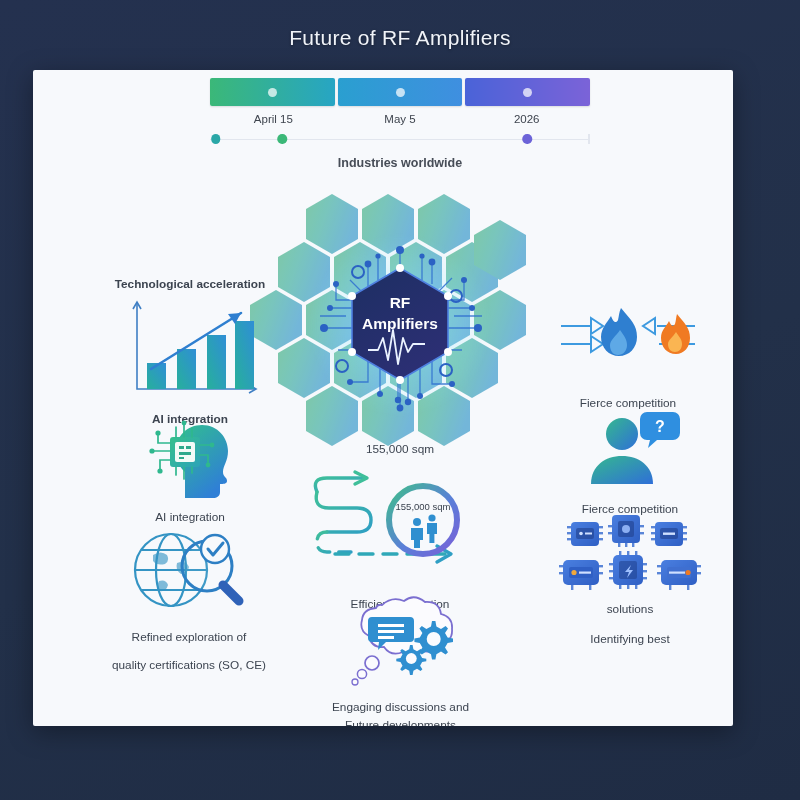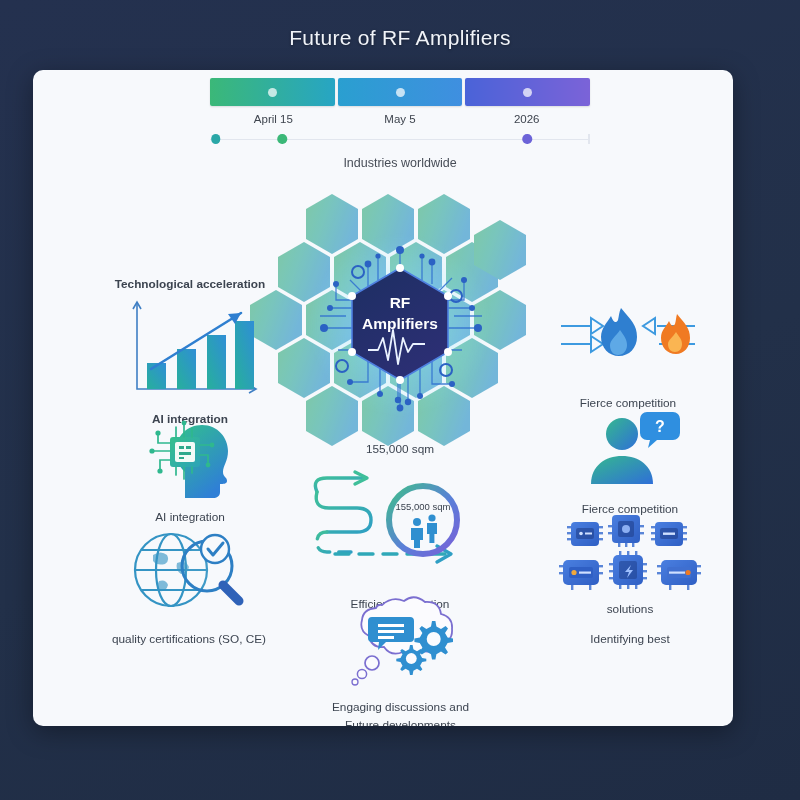--- a/index.html
+++ b/index.html
@@ -25,21 +25,21 @@
     font-weight: 400;
     letter-spacing: .3px;
     text-shadow: 0 1px 3px rgba(0,0,0,.35);
   }
   
   #card {
     position: absolute;
     left: 33px; top: 70px;
     width: 700px; height: 656px;
     background: #f7f9fc;
-    border-radius: 10px;
+    border-radius: 2px;
     box-shadow: 0 6px 26px rgba(0,0,0,.35);
     overflow: hidden;
   }
   
   #timeline { position: absolute; left: 177px; top: 8px; width: 380px; }
   .tl-bars { display: flex; gap: 3px; }
   .tl-bar {
     position: relative;
     height: 28px;
     border-radius: 2px;
@@ -71,21 +71,21 @@
     width: 1.6px; height: 10px; background: #e2e6ee;
   }
   .tl-dot {
     position: absolute; top: 0;
     width: 9.5px; height: 9.5px; border-radius: 50%;
     transform: translateX(-50%);
   }
   
   #subtitle {
     position: absolute; left: 0; top: 86px; width: 734px;
-    text-align: center; font-size: 12.5px; color: #474d57;
+    text-align: center; font-size: 12.5px; color: #474d57; font-weight: bold;
   }
   
   .panel { position: absolute; }
   .cap {
     text-align: center; font-size: 11.8px; color: #3c4450;
     line-height: 1.55;
   }
   .cap.top { margin-bottom: 4px; }
   .cap.bot { margin-top: 8px; }
   .art { display: block; margin: 0 auto; }
@@ -319,20 +319,21 @@
           <path d="M40 56 q7 -2 9 4 q-2 7 -8 6 q-4 -5 -1 -10 z"></path>
         </g>
         <g fill="none" stroke="#2d7fc4" stroke-width="3">
           <circle cx="88" cy="41" r="25"></circle>
         </g>
         <circle cx="88" cy="41" r="22" fill="#ffffff" fill-opacity=".06"></circle>
         <path d="M104 60 L120 76" stroke="#2f62b8" stroke-width="9" stroke-linecap="round"></path>
         <circle cx="96" cy="24" r="14" fill="#f7f9fc" stroke="#2d7fc4" stroke-width="2.4"></circle>
         <path d="M89 24 l5 6 l10 -12" fill="none" stroke="#2d7fc4" stroke-width="3" stroke-linecap="round" stroke-linejoin="round"></path>
       </svg>
+      <div class="cap bot">Refined exploration of</div>
       <div class="cap" style="margin-top:10px">quality certifications (SO, CE)</div>
     </div>
 
     <div class="panel" id="p-fierce">
       <svg class="art" width="150" height="80" viewBox="0 0 150 80">
         <g stroke="#3d9ae0" stroke-width="2" fill="none">
           <path d="M8 26 H38"></path>
             <path d="M8 44 H38"></path>
           <path d="M38 18 L50 26 L38 34 Z"></path>
             <path d="M38 36 L50 44 L38 52 Z"></path>

